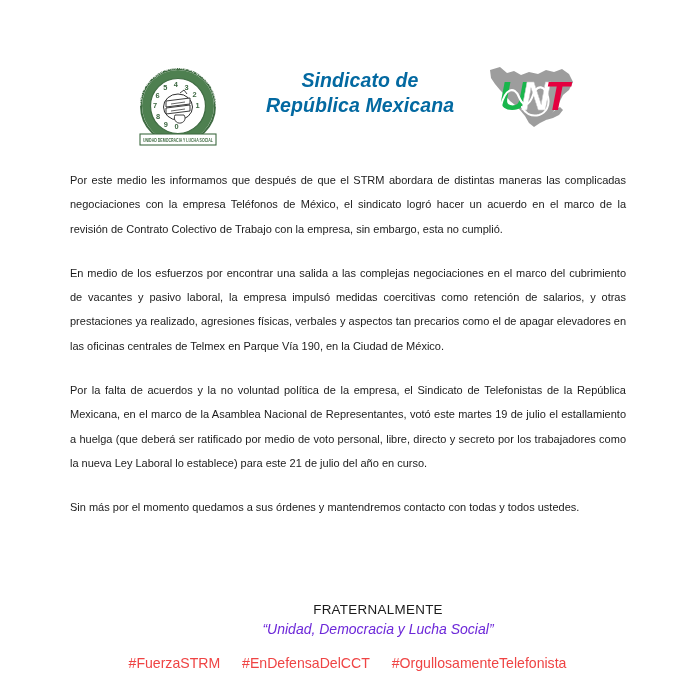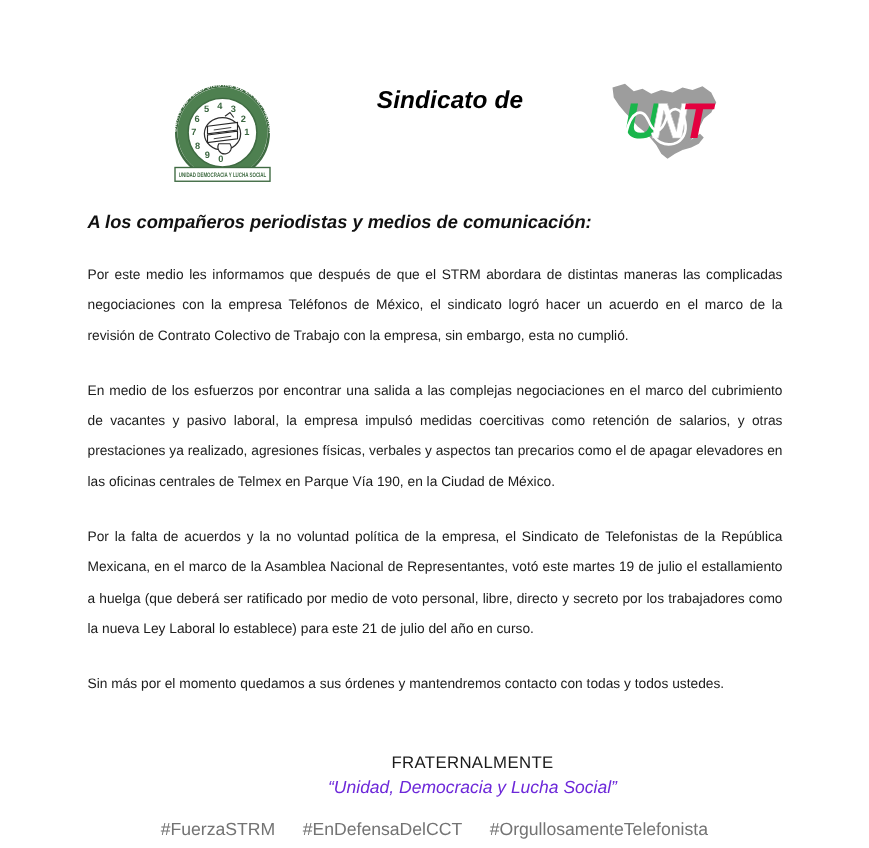--- a/index.html
+++ b/index.html
@@ -37,21 +37,21 @@
   .org-title {
     position: absolute;
     left: 245px;
     top: 68px;
     width: 230px;
     text-align: center;
     font-weight: bold;
     font-style: italic;
     font-size: 19.5px;
     line-height: 25px;
-    color: #000000;
+    color: #0369a1;
     letter-spacing: 0.1px;
   }
   .org-title .tl { display: block; white-space: nowrap; }
 
   
   .unt {
     position: absolute;
     left: 483px;
     top: 57px;
     width: 98px;
@@ -107,21 +107,21 @@
     color: #6d28d9;
     margin-left: 2px;
   }
   .hashtags {
     position: absolute;
     left: 0;
     top: 655px;
     width: 695px;
     text-align: center;
     font-size: 14.1px;
-    color: #737373;
+    color: #ef4444;
   }
   .hashtags .tag { display: inline-block; }
   .hashtags .tag + .tag { margin-left: 18px; }
 </style>
 </head>
 <body>
 
 <div class="header">
 
   <div class="seal">
@@ -162,20 +162,21 @@
         <path d="M52,33 L56,30 L59,34" fill="none" stroke="#2a2a2a" stroke-width="0.9"></path>
       </g>
 
       <rect x="12" y="74" width="76" height="11" fill="#ffffff" stroke="#3f6b42" stroke-width="1.1"></rect>
       <text x="50" y="81.8" font-family="Liberation Sans, sans-serif" font-size="5.1" font-weight="bold" fill="#3f6b42" text-anchor="middle" textLength="70" lengthAdjust="spacingAndGlyphs">UNIDAD DEMOCRACIA Y LUCHA SOCIAL</text>
     </svg>
   </div>
 
   <div class="org-title">
     <span class="tl">Sindicato de</span>
+    <span class="tl">República Mexicana</span>
   </div>
 
   <div class="unt">
     <svg class="unt-svg" viewBox="0 0 98 78" width="98" height="78" aria-hidden="true">
 
       <path d="M7,13 L17,10 L24,16 L31,14 L38,18 L46,15 L55,17 L63,13 L71,15 L79,12 L86,17
                L90,25 L86,33 L80,38 L76,46 L72,52 L68,58 L63,63 L57,66 L51,70 L46,66 L42,59
                L37,53 L32,48 L27,44 L22,38 L17,33 L12,27 L8,21 Z" fill="#9d9d9d"></path>
       <path d="M63,63 L70,61 L76,58 L80,53 L77,50 L71,54 L66,58 Z" fill="#9d9d9d"></path>
 
@@ -185,21 +186,20 @@
         <text x="62" y="53" fill="#e4003f">T</text>
       </g>
 
       <path d="M18,49 C22,32 31,28 36,40 C40,50 46,50 50,38 C54,27 62,28 65,40
                C67,49 63,56 56,58 C48,60 42,56 39,50" fill="none" stroke="#ffffff" stroke-width="2.1" stroke-linecap="round"></path>
     </svg>
   </div>
 </div>
 
 <div class="content">
-  <div class="salutation">A los compañeros periodistas y medios de comunicación:</div>
   <p class="para">Por este medio les informamos que después de que el STRM abordara de distintas maneras las complicadas negociaciones con la empresa Teléfonos de México, el sindicato logró hacer un acuerdo en el marco de la revisión de Contrato Colectivo de Trabajo con la empresa, sin embargo, esta no cumplió.</p>
   <p class="para">En medio de los esfuerzos por encontrar una salida a las complejas negociaciones en el marco del cubrimiento de vacantes y pasivo laboral, la empresa impulsó medidas coercitivas como retención de salarios, y otras prestaciones ya realizado, agresiones físicas, verbales y aspectos tan precarios como el de apagar elevadores en las oficinas centrales de Telmex en Parque Vía 190, en la Ciudad de México.</p>
   <p class="para">Por la falta de acuerdos y la no voluntad política de la empresa, el Sindicato de Telefonistas de la República Mexicana, en el marco de la Asamblea Nacional de Representantes, votó este martes 19 de julio el estallamiento a huelga (que deberá ser ratificado por medio de voto personal, libre, directo y secreto por los trabajadores como la nueva Ley Laboral lo establece) para este 21 de julio del año en curso.</p>
   <p class="para last">Sin más por el momento quedamos a sus órdenes y mantendremos contacto con todas y todos ustedes.</p>
 </div>
 
 <div class="closing">
   <div class="fraternal">FRATERNALMENTE</div>
   <div class="motto">“Unidad, Democracia y Lucha Social”</div>
 </div>

